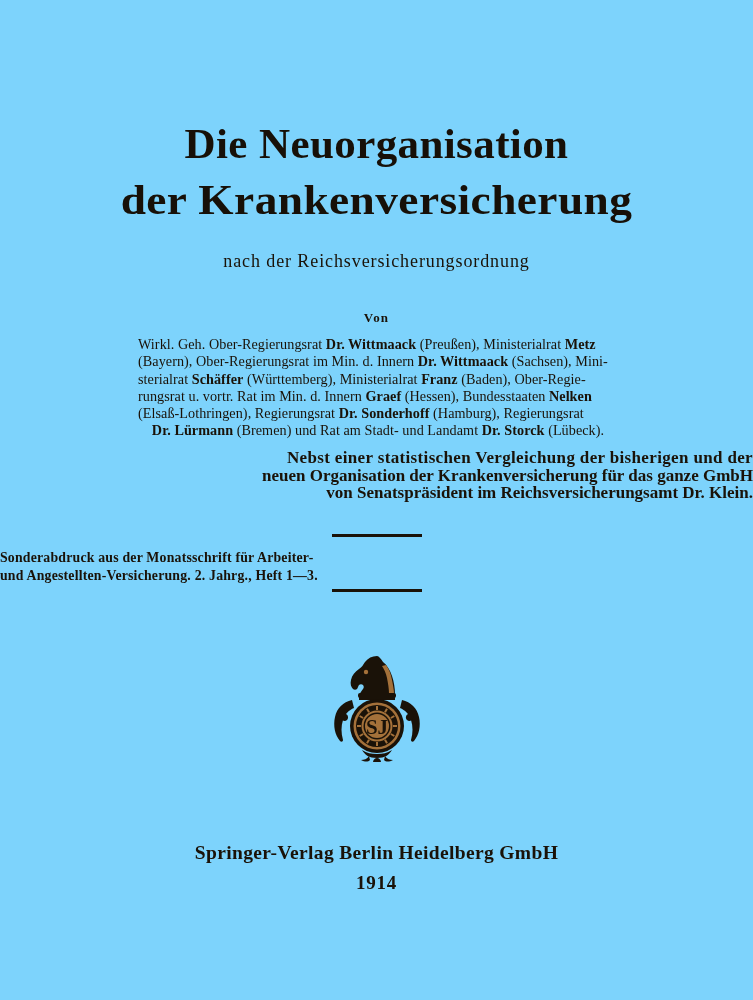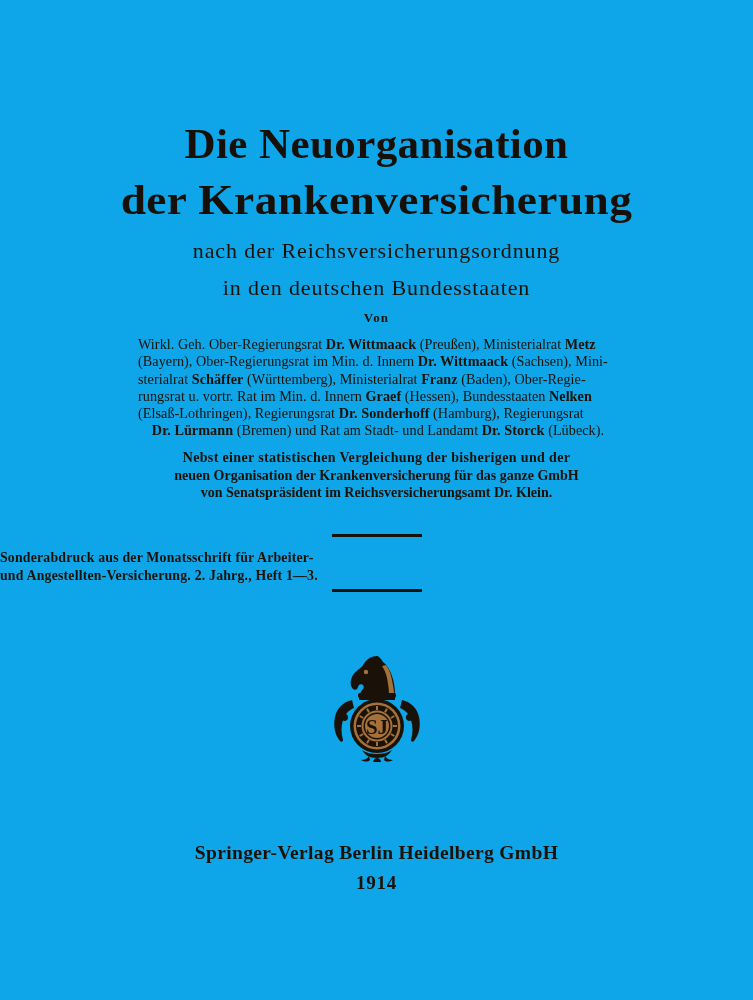--- a/index.html
+++ b/index.html
@@ -9,21 +9,21 @@
     background: #8d6130;
   }
   body {
     font-family: "Liberation Serif", "DejaVu Serif", serif;
   }
   #cover {
     position: relative;
     width: 753px;
     height: 1000px;
     margin: 0 auto;
-    background: #0ea5e9;
+    background: #7dd3fc;
     color: #1a1208;
     overflow: hidden;
     box-sizing: border-box;
   }
 
   
   .title-block {
     position: absolute;
     top: 122px;
     left: 0;
@@ -49,25 +49,26 @@
 
   
   .subtitle-block {
     position: absolute;
     top: 240px;
     left: 0;
     right: 0;
     text-align: center;
   }
   .subtitle-line {
-    font-size: 22px;
+    font-size: 18px;
     color: #1a1208;
     line-height: 1.0;
     letter-spacing: 0.9px;
     white-space: nowrap;
+    margin-top: 12px;
   }
   .subtitle-line-1 { margin-bottom: 15px; }
 
   
   .von {
     position: absolute;
     top: 310px;
     left: 0;
     right: 0;
     text-align: center;
@@ -95,22 +96,22 @@
   }
   .authors-block .ln.last { text-align: center; }
   .nm { font-weight: bold; }
 
   
   .nebst-block {
     position: absolute;
     top: 449px;
     left: 0;
     right: 0;
-    text-align: center;
-    font-size: 14px;
+    text-align: right;
+    font-size: 17px;
     line-height: 17.5px;
     font-weight: bold;
     color: #1a1208;
   }
   .nebst-block .ln {
     display: block;
     white-space: nowrap;
   }
   .nebst-block .ln-1 { letter-spacing: 0.35px; }
 
@@ -184,21 +185,20 @@
 
 <div id="cover">
 
   <div class="title-block">
     <div class="title-line title-line-1">Die Neuorganisation</div>
     <div class="title-line title-line-2">der Krankenversicherung</div>
   </div>
 
   <div class="subtitle-block">
     <div class="subtitle-line subtitle-line-1">nach der Reichsversicherungsordnung</div>
-    <div class="subtitle-line subtitle-line-2">in den deutschen Bundesstaaten</div>
   </div>
 
   <div class="von">Von</div>
 
   <div class="authors-block">
     <span class="ln"><span>Wirkl. Geh. Ober-Regierungsrat </span><span class="nm">Dr. Wittmaack</span><span> (Preußen), Ministerialrat </span><span class="nm">Metz</span></span>
     <span class="ln"><span>(Bayern), Ober-Regierungsrat im Min. d. Innern </span><span class="nm">Dr. Wittmaack</span><span> (Sachsen), Mini-</span></span>
     <span class="ln"><span>sterialrat </span><span class="nm">Schäffer</span><span> (Württemberg), Ministerialrat </span><span class="nm">Franz</span><span> (Baden), Ober-Regie-</span></span>
     <span class="ln"><span>rungsrat u. vortr. Rat im Min. d. Innern </span><span class="nm">Graef</span><span> (Hessen), Bundesstaaten </span><span class="nm">Nelken</span></span>
     <span class="ln"><span>(Elsaß-Lothringen), Regierungsrat </span><span class="nm">Dr. Sonderhoff</span><span> (Hamburg), Regierungsrat</span></span>

